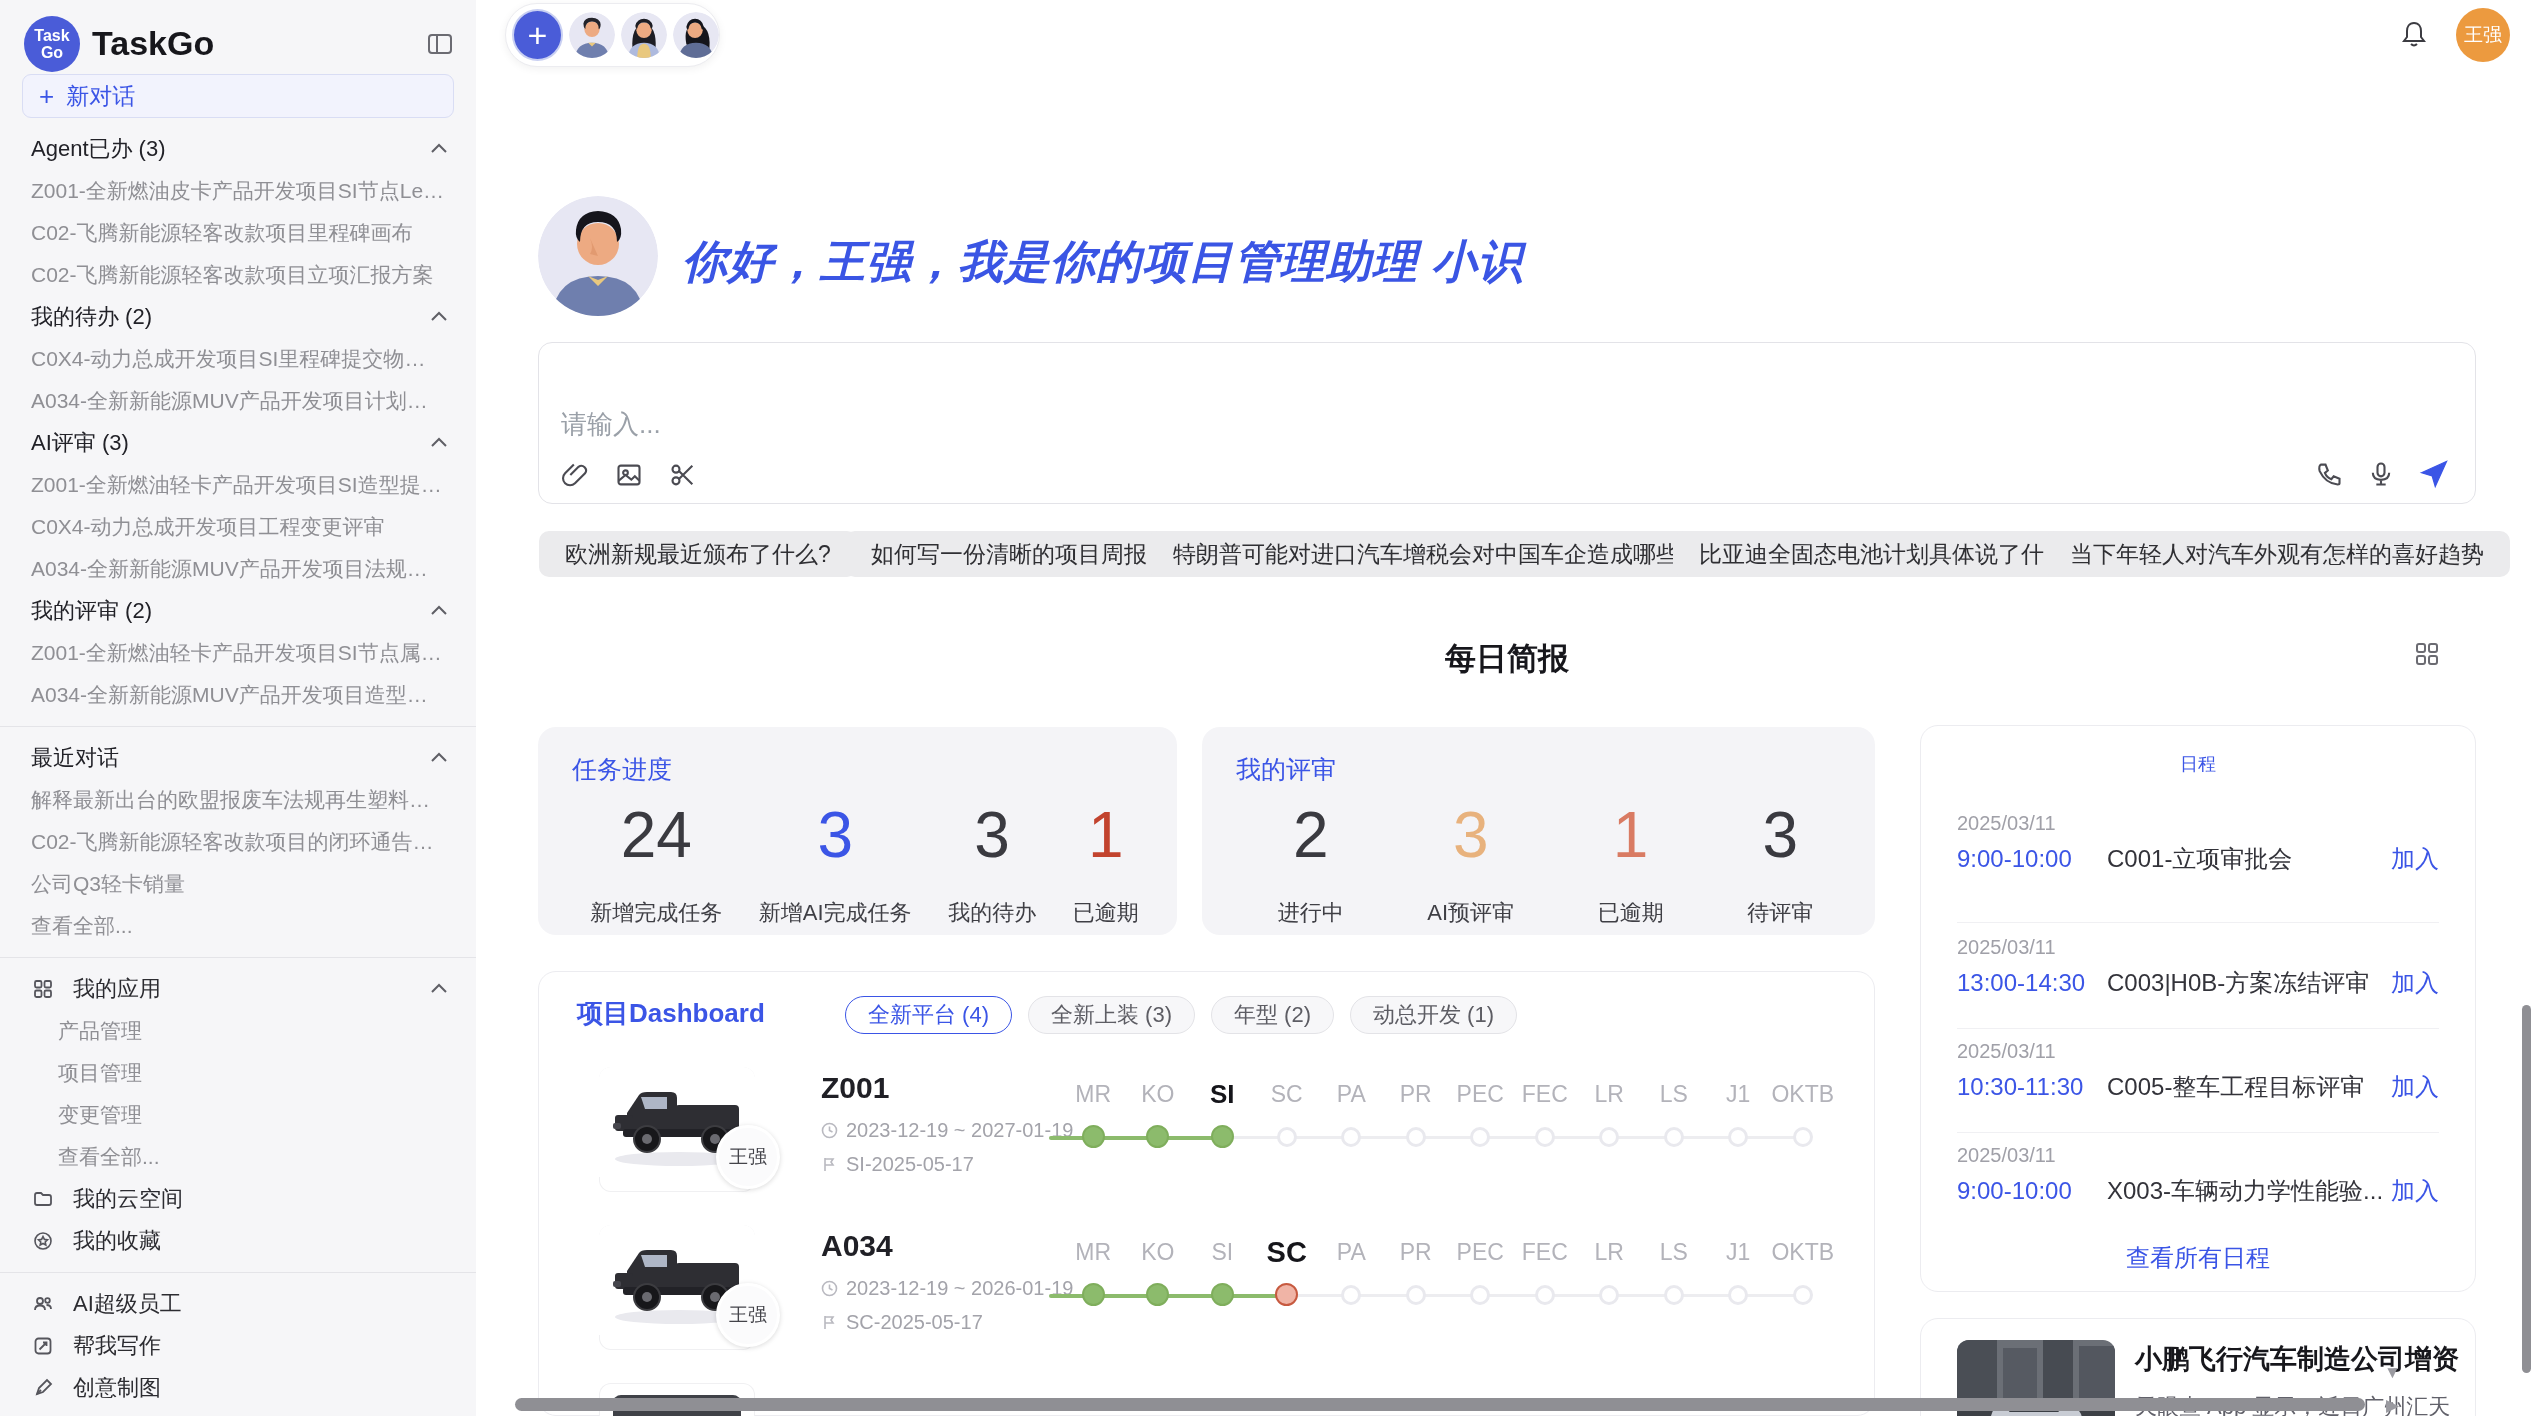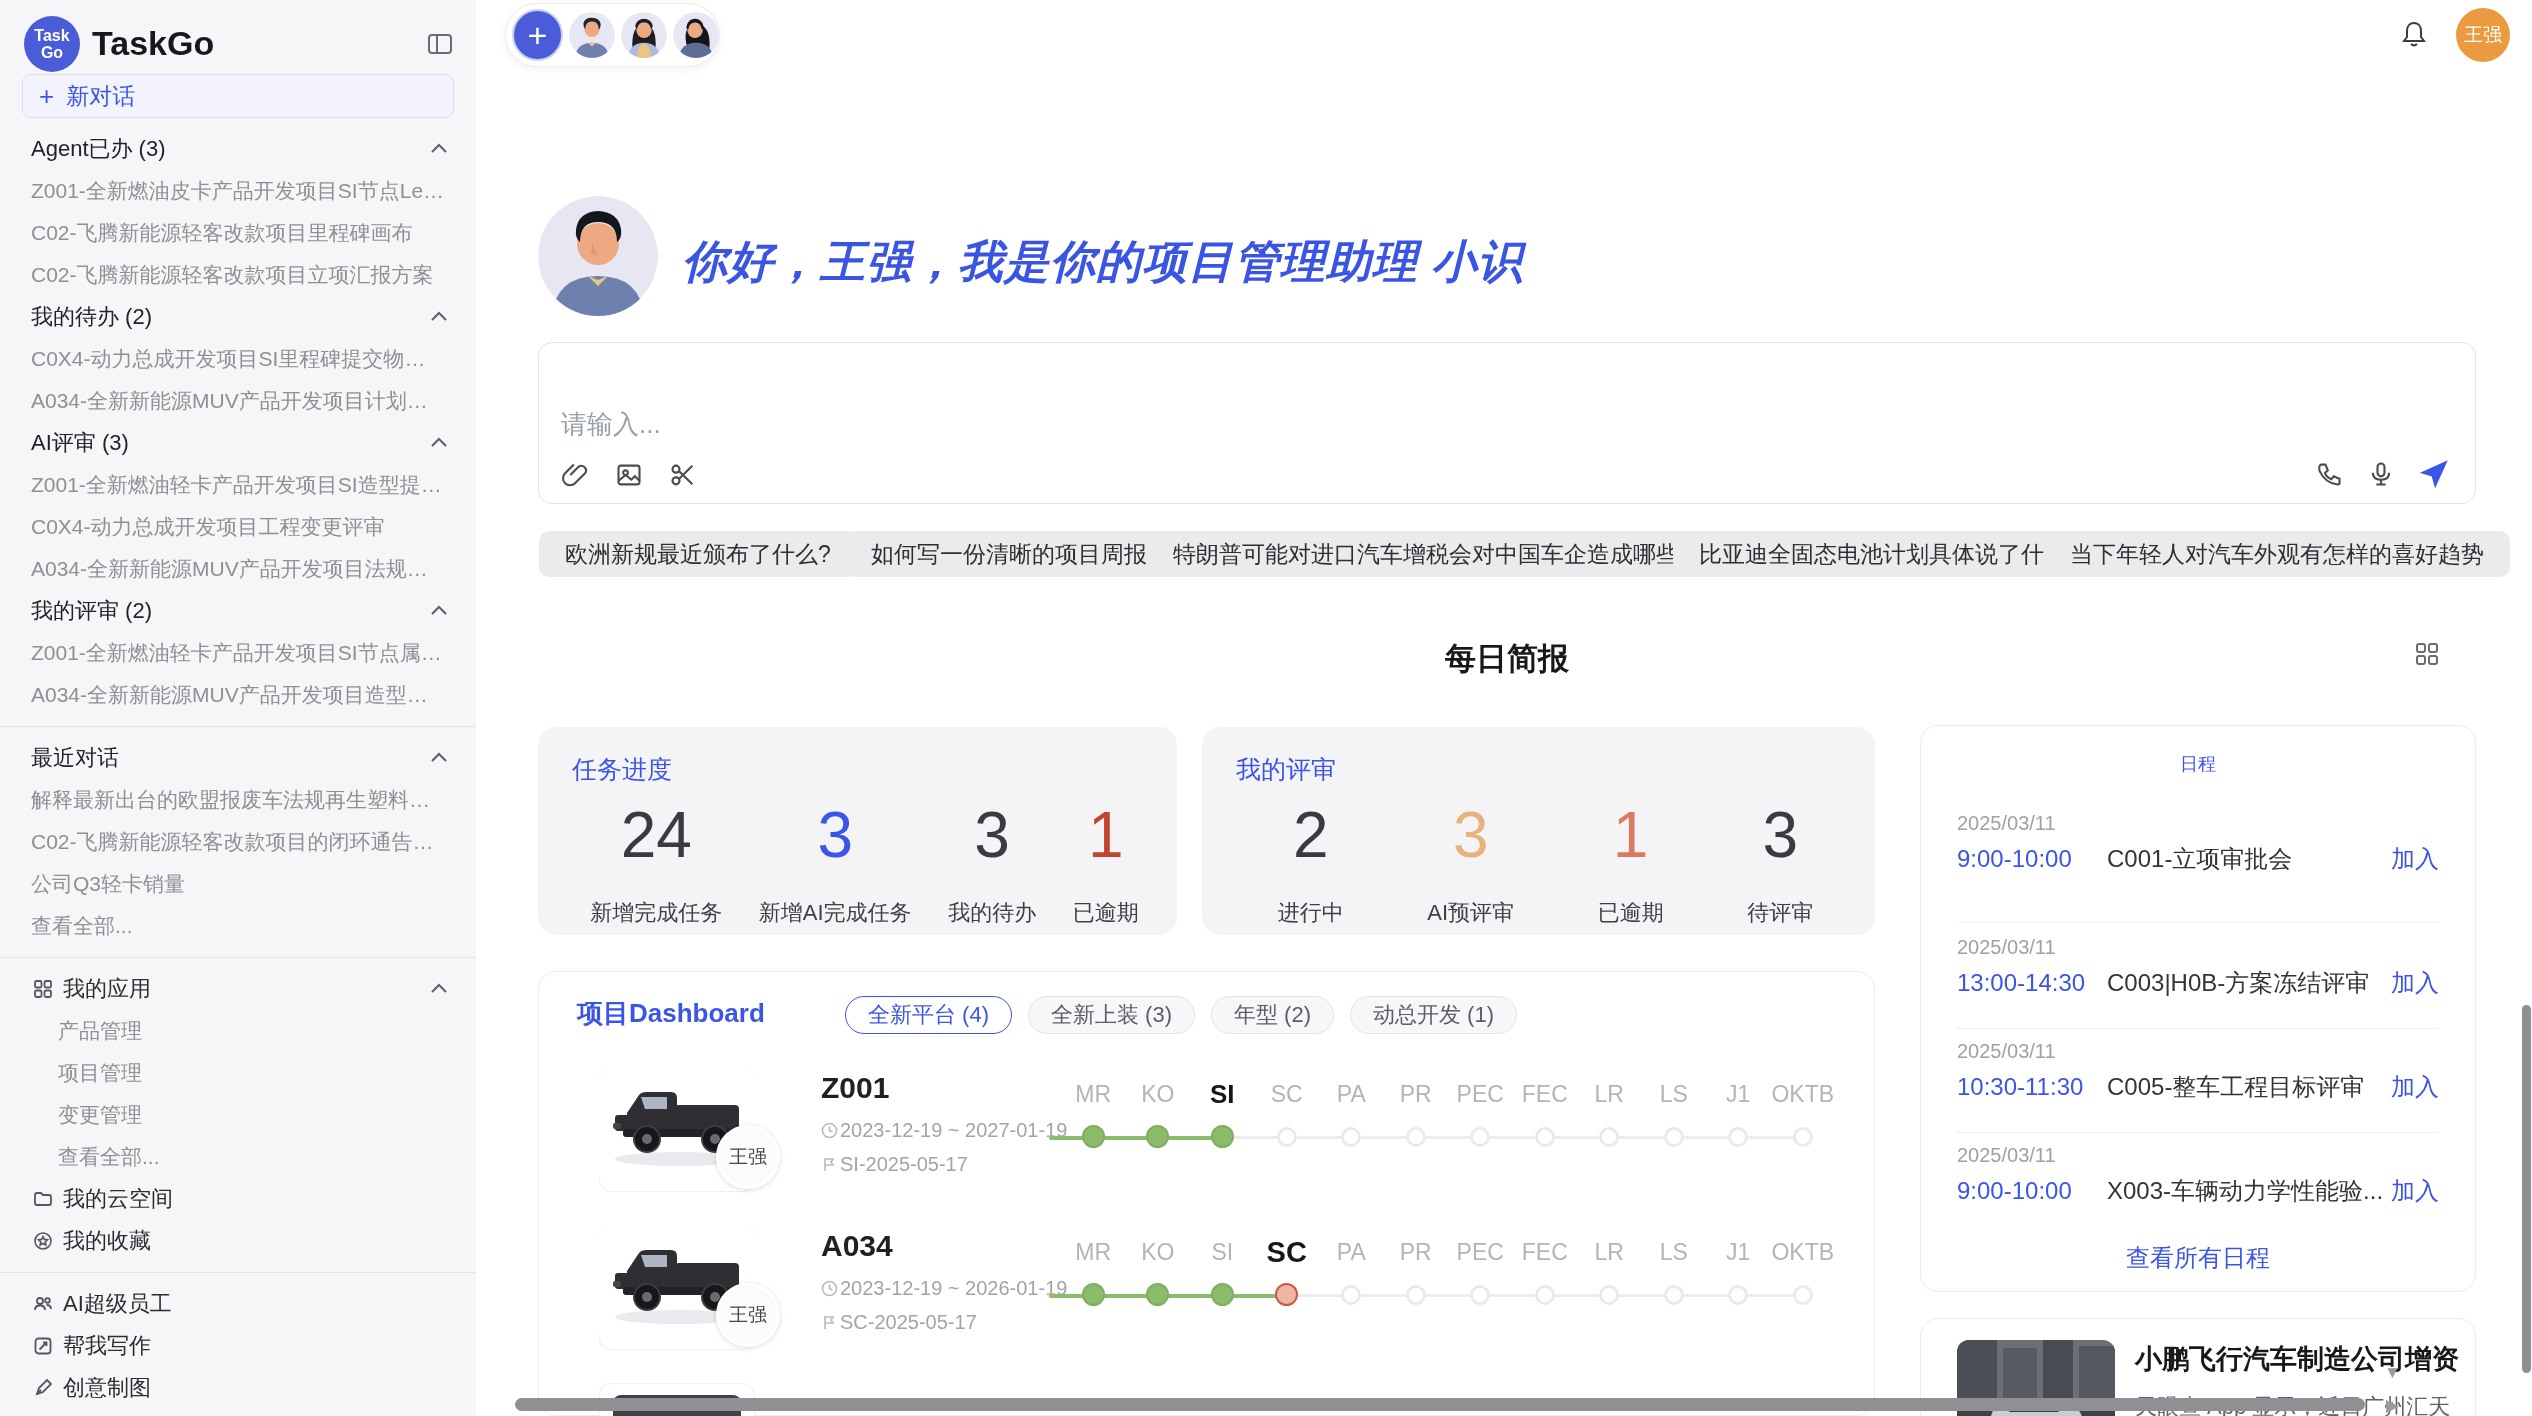--- a/index.html
+++ b/index.html
@@ -19,21 +19,21 @@
   .collapse-btn{position:absolute;right:22px;top:22px;width:28px;height:28px;color:#6b6b72;}
   .newchat-btn{position:absolute;left:22px;top:74px;width:432px;height:44px;border-radius:9px;
     background:#f2f3fd;border:1px solid #d9ddf4;color:#3b55e6;font-size:23px;font-weight:500;
     display:flex;align-items:center;gap:12px;padding-left:16px;box-sizing:border-box;cursor:pointer;}
   .newchat-plus{font-size:26px;font-weight:400;line-height:1;}
   .side-list{position:absolute;left:0;top:128px;width:476px;}
   .srow{height:42px;line-height:42px;padding:0 30px 0 31px;font-size:21px;color:#8f8f94;
     white-space:nowrap;overflow:hidden;text-overflow:ellipsis;cursor:pointer;}
   .srow.header{font-size:22px;color:#222228;font-weight:500;cursor:default;position:relative;padding-right:60px;}
   .srow .chev{position:absolute;right:28px;top:13px;width:18px;height:16px;color:#5f5f66;}
-  .srow.iconrow{color:#2c2c31;font-size:22px;display:flex;align-items:center;gap:10px;padding-left:33px;}
+  .srow.iconrow{color:#2c2c31;font-size:22px;display:flex;align-items:center;gap:20px;padding-left:33px;}
   .srow.iconrow .sicon{width:20px;height:20px;color:#55555c;flex:0 0 auto;}
   .srow.sub{padding-left:58px;}
   .sdivider{height:1px;background:#e4e4e8;margin:10px 0;}
   
   .avatar-pill{position:absolute;left:505px;top:3px;width:215px;height:64px;background:#fff;border:1px solid #ececf0;
     border-radius:34px;box-shadow:0 2px 8px rgba(0,0,0,.06);display:flex;align-items:center;gap:6px;padding-left:6px;box-sizing:border-box;}
   .add-agent{width:52px;height:52px;border-radius:50%;background:#4a5cd8;color:#fff;font-size:34px;font-weight:300;
     display:flex;align-items:center;justify-content:center;border:2px solid #c9d0f2;box-sizing:border-box;cursor:pointer;}
   .mini-avatar{width:46px;height:46px;border-radius:50%;overflow:hidden;flex:0 0 auto;}
   .bell{position:absolute;right:104px;top:20px;width:28px;height:30px;color:#3c3c42;cursor:pointer;}
@@ -77,21 +77,21 @@
     background:#f7f7f9;border:1px solid #e3e3e7;color:#5d5d64;white-space:nowrap;}
   .tab.active{background:#fff;border:1.5px solid #3b55e6;color:#3b55e6;}
   .proj-row{position:absolute;left:60px;right:20px;height:140px;}
   .proj-row.r1{top:95px;} .proj-row.r2{top:253px;}
   .truck{position:absolute;left:0;top:0;width:156px;height:125px;border-radius:12px;overflow:hidden;background:#fff;
     box-shadow:0 0 0 1px #f0f0f2 inset;}
   .owner-badge{position:absolute;left:117px;top:58px;width:64px;height:64px;border-radius:50%;background:#fbfbfc;
     border:3px solid #fff;box-shadow:0 1px 5px rgba(0,0,0,.15);display:flex;align-items:center;justify-content:center;
     font-size:19px;color:#44444a;box-sizing:border-box;}
   .proj-name{position:absolute;left:222px;top:4px;font-size:30px;font-weight:700;color:#202026;}
-  .proj-meta{position:absolute;left:222px;display:flex;align-items:center;gap:2px;font-size:20px;color:#a3a3aa;}
+  .proj-meta{position:absolute;left:222px;display:flex;align-items:center;gap:8px;font-size:20px;color:#a3a3aa;}
   .proj-meta .micon{width:17px;height:17px;color:#b9b9c0;}
   .pm1{top:52px;} .pm2{top:86px;}
   .timeline{position:absolute;left:462px;top:10px;width:774px;}
   .ms-labels{display:flex;}
   .ms-labels span{width:64.5px;text-align:center;font-size:23px;color:#b3b3ba;line-height:34px;}
   .ms-labels span.current{color:#15151a;font-weight:700;font-size:26px;}
   .ms-labels span.current.big{font-size:29px;}
   .ms-dots{position:relative;height:40px;margin-top:8px;}
   .baseline{position:absolute;left:-12px;width:760px;top:17px;height:3px;background:#ededf0;border-radius:2px;}
   .greenline{position:absolute;left:-12px;top:17px;height:4px;background:#8cbb6c;border-radius:2px;}

